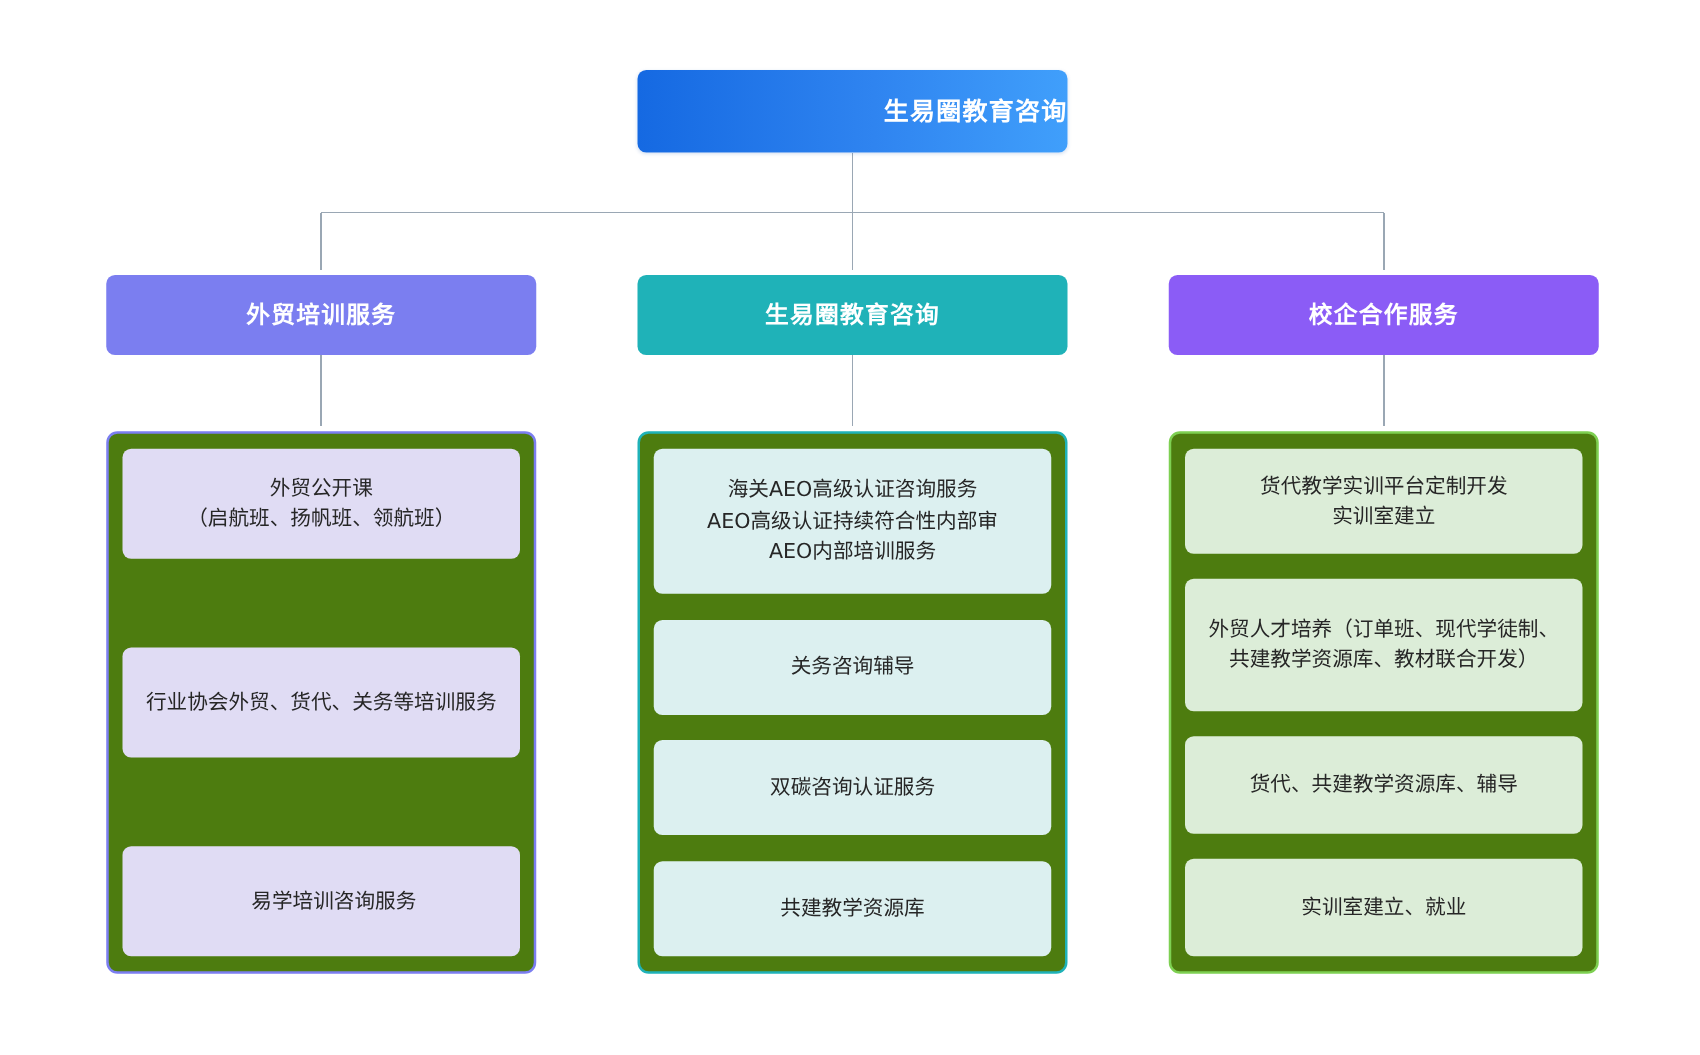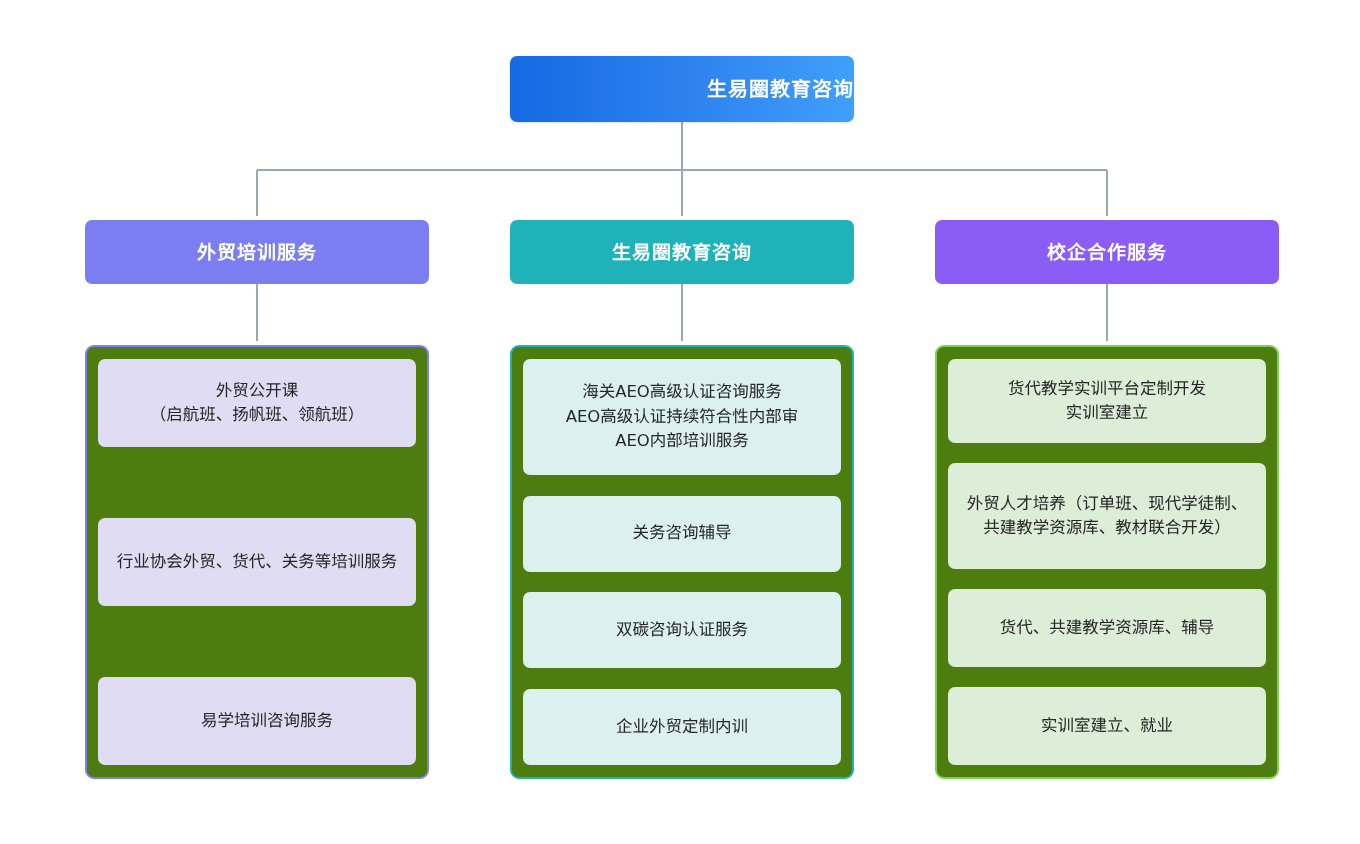--- a/index.html
+++ b/index.html
@@ -182,21 +182,21 @@
   <div class="branch col-1">
     <div class="branch-header">
       <span class="node-label">生易圈教育咨询</span>
     </div>
     <div class="branch-body">
       <div class="leaf">海关AEO高级认证咨询服务
 AEO高级认证持续符合性内部审
 AEO内部培训服务</div>
       <div class="leaf">关务咨询辅导</div>
       <div class="leaf">双碳咨询认证服务</div>
-      <div class="leaf">企业外贸定制内训</div>
+      <div class="leaf">共建教学资源库</div>
     </div>
   </div>
 
   <div class="branch col-2">
     <div class="branch-header">
       <span class="node-label">校企合作服务</span>
     </div>
     <div class="branch-body">
       <div class="leaf">货代教学实训平台定制开发
 实训室建立</div>

